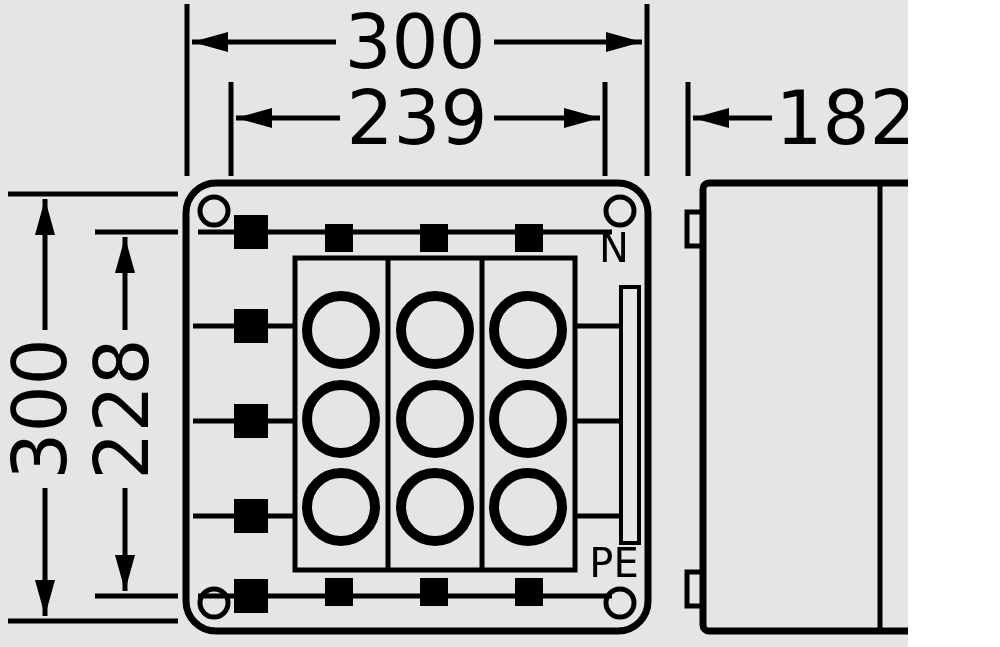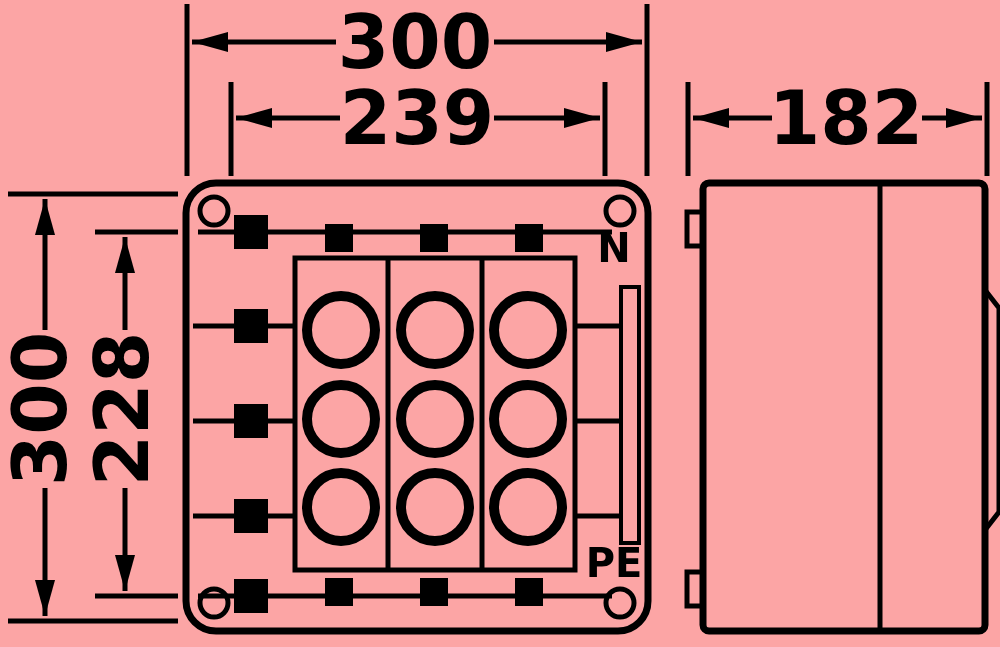--- a/index.html
+++ b/index.html
@@ -1,16 +1,16 @@
 <!DOCTYPE html>
 <html><head>
 <meta charset="utf-8">
 <style>
   html,body{margin:0;padding:0;background:#ffffff;}
-  .canvas{width:1000px;height:647px;background:#fca5a5;position:relative;overflow:hidden;font-weight:bold;}
+  .canvas{width:908px;height:647px;background:#e5e5e5;position:relative;overflow:hidden;}
   svg{display:block;}
   .ln{stroke:#000;fill:none;}
   .w7{stroke-width:7;}
   .w5{stroke-width:5;}
   .w4{stroke-width:4;}
   .fillb{fill:#000;stroke:none;}
   .dim-text{font-family:"DejaVu Sans","Liberation Sans",sans-serif;font-size:74px;fill:#000;stroke:none;text-anchor:middle;}
   .rail-text{font-family:"DejaVu Sans","Liberation Sans",sans-serif;font-size:40px;fill:#000;stroke:none;text-anchor:middle;}
 </style>
 </head>

